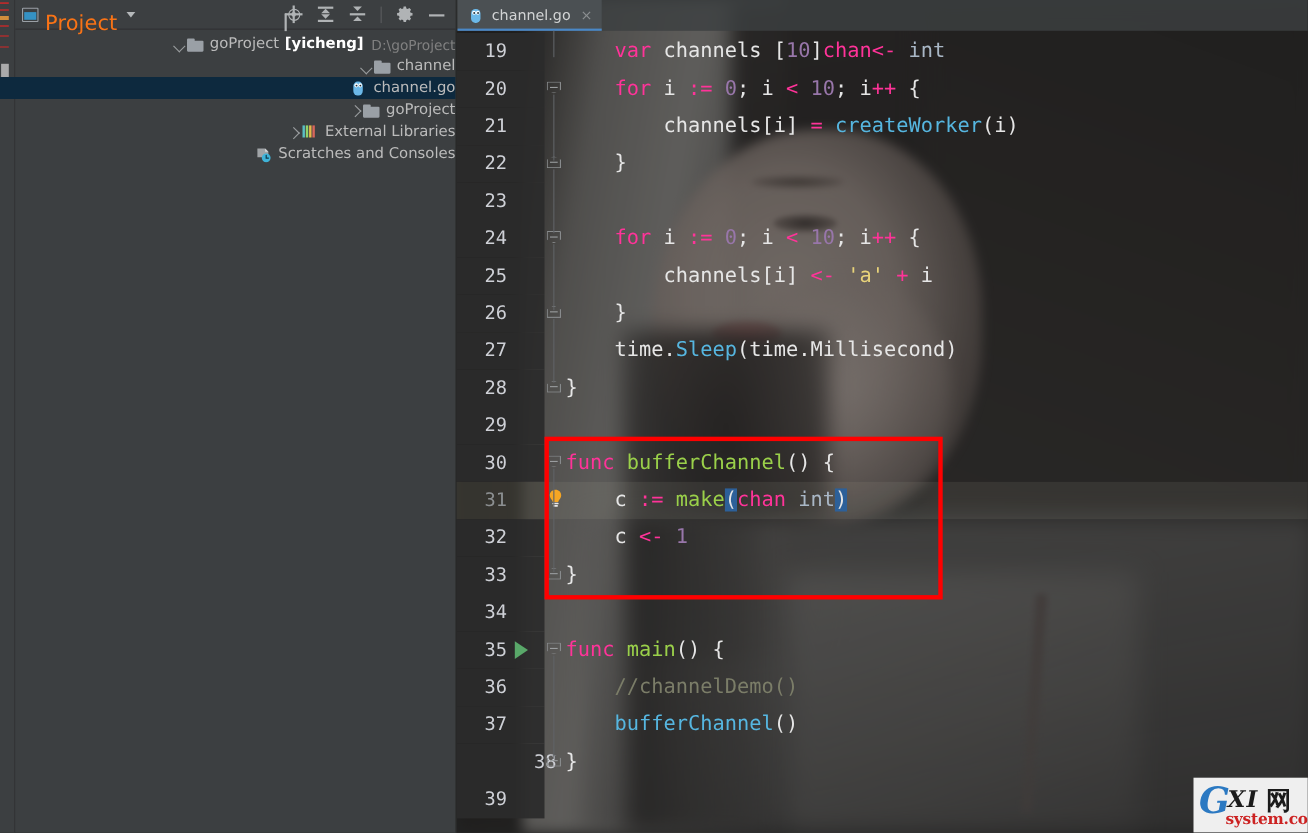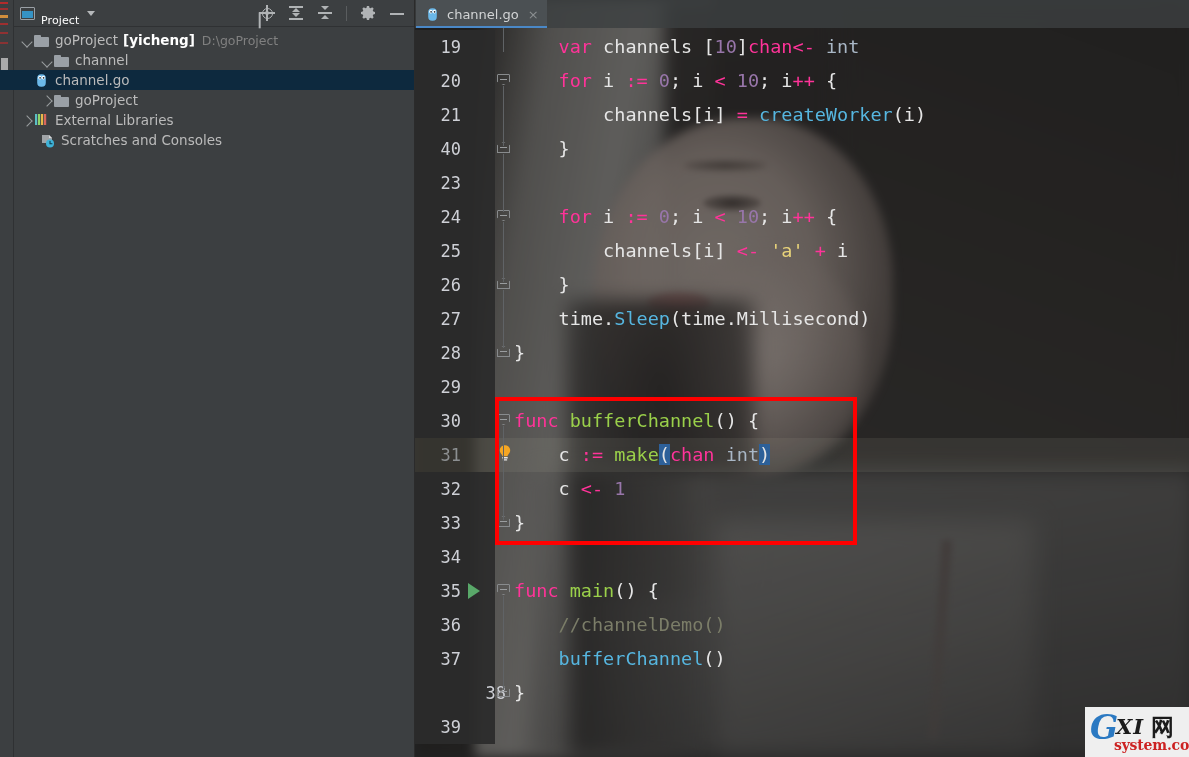--- a/index.html
+++ b/index.html
@@ -91,22 +91,22 @@
     position: relative;
     border-radius: 1px;
   }
   .panel-window-icon::after {
     content: "";
     position: absolute;
     left: 1px; top: 3px; right: 1px; bottom: 1px;
     background: #3592c4;
   }
   .panel-title {
-    color: #ffffff;
-    font-size: 11px;
+    color: #f97316;
+    font-size: 19px;
     letter-spacing: .1px;
     margin-top: 15px;
   }
   .caret-down {
     width: 0; height: 0;
     border-left: 4px solid transparent;
     border-right: 4px solid transparent;
     border-top: 5px solid #b5b8ba;
     margin-left: 2px;
   }
@@ -202,20 +202,21 @@
     font-size: 13.5px;
     color: #bbbbbb;
   }
   .tree-row {
     height: 20px;
     display: flex;
     align-items: center;
     padding-left: 4px;
     white-space: nowrap;
     cursor: default;
+    justify-content: flex-end;
   }
   .tree-row.selected {
     background: #0d293e;
   }
   .twisty {
     width: 14px; height: 14px;
     position: relative;
     flex: 0 0 14px;
     cursor: pointer;
   }
@@ -758,21 +759,21 @@
           </div>
           <div class="code-text" style="top: 0px;"><span class="plain">    </span><span class="gokw">for</span><span class="plain"> i </span><span class="op">:=</span><span class="plain"> </span><span class="num">0</span><span class="plain">; i </span><span class="op">&lt;</span><span class="plain"> </span><span class="num">10</span><span class="plain">; i</span><span class="op">++</span><span class="plain"> {</span></div>
         </div>
         <div class="line-row" style="top: 70px;">
           <div class="gutter-bg" style="position: absolute; left: 0px; top: 0px; width: 80px; height: 34px;"></div>
           <div class="lineno" style="top: 0px;">21</div>
           <div class="code-text" style="top: 0px;"><span class="plain">        channels[i] </span><span class="op">=</span><span class="plain"> </span><span class="fn">createWorker</span><span class="plain">(i)</span></div>
         </div>
         <div class="line-row" style="top: 104px;">
           <div class="gutter-bg" style="position: absolute; left: 0px; top: 0px; width: 80px; height: 34px;"></div>
-          <div class="lineno" style="top: 0px;">40</div>
+          <div class="lineno" style="top: 0px;">22</div>
           <div class="fold-mark close" style="top: 9px;">
             <span class="box"></span>
             <span class="dash"></span>
           </div>
           <div class="code-text" style="top: 0px;"><span class="plain">    }</span></div>
         </div>
         <div class="line-row" style="top: 138px;">
           <div class="gutter-bg" style="position: absolute; left: 0px; top: 0px; width: 80px; height: 34px;"></div>
           <div class="lineno" style="top: 0px;">23</div>
         </div>

